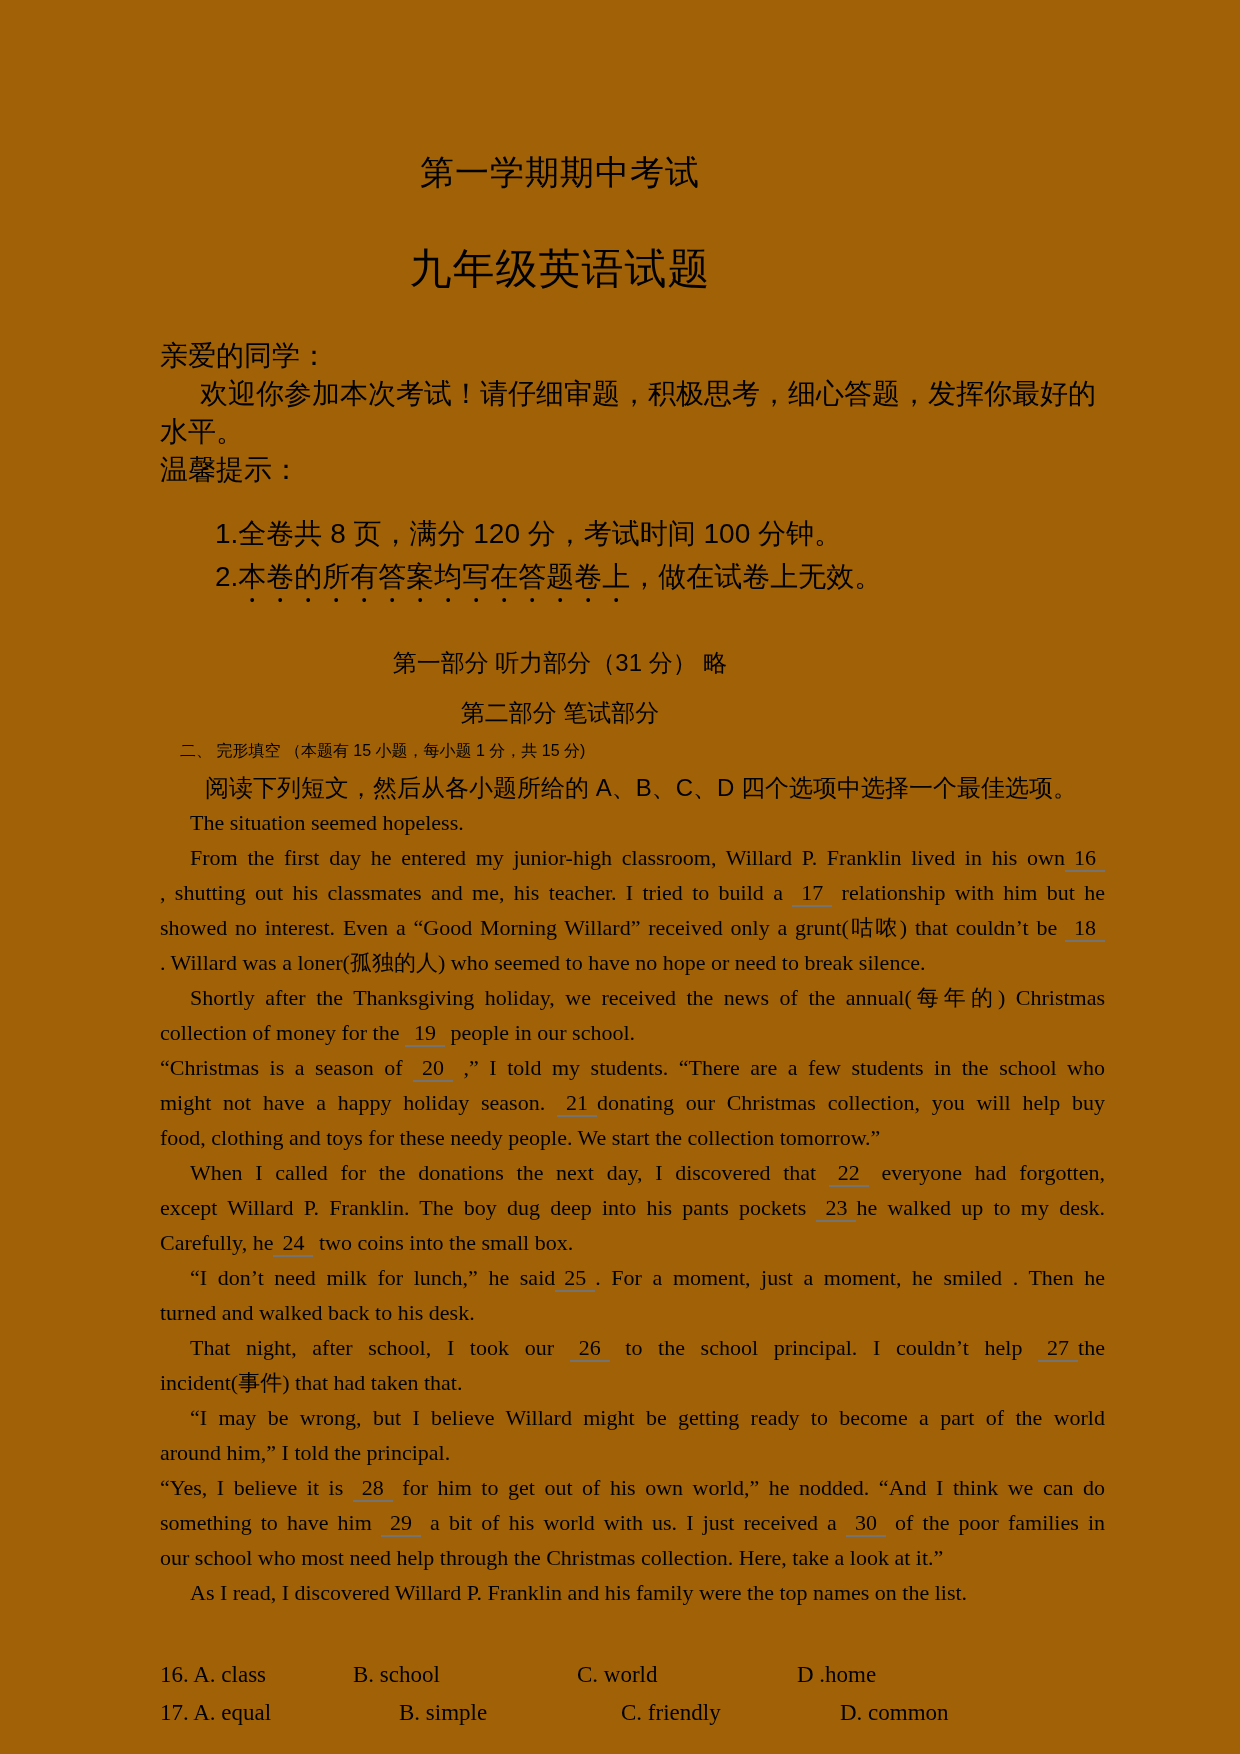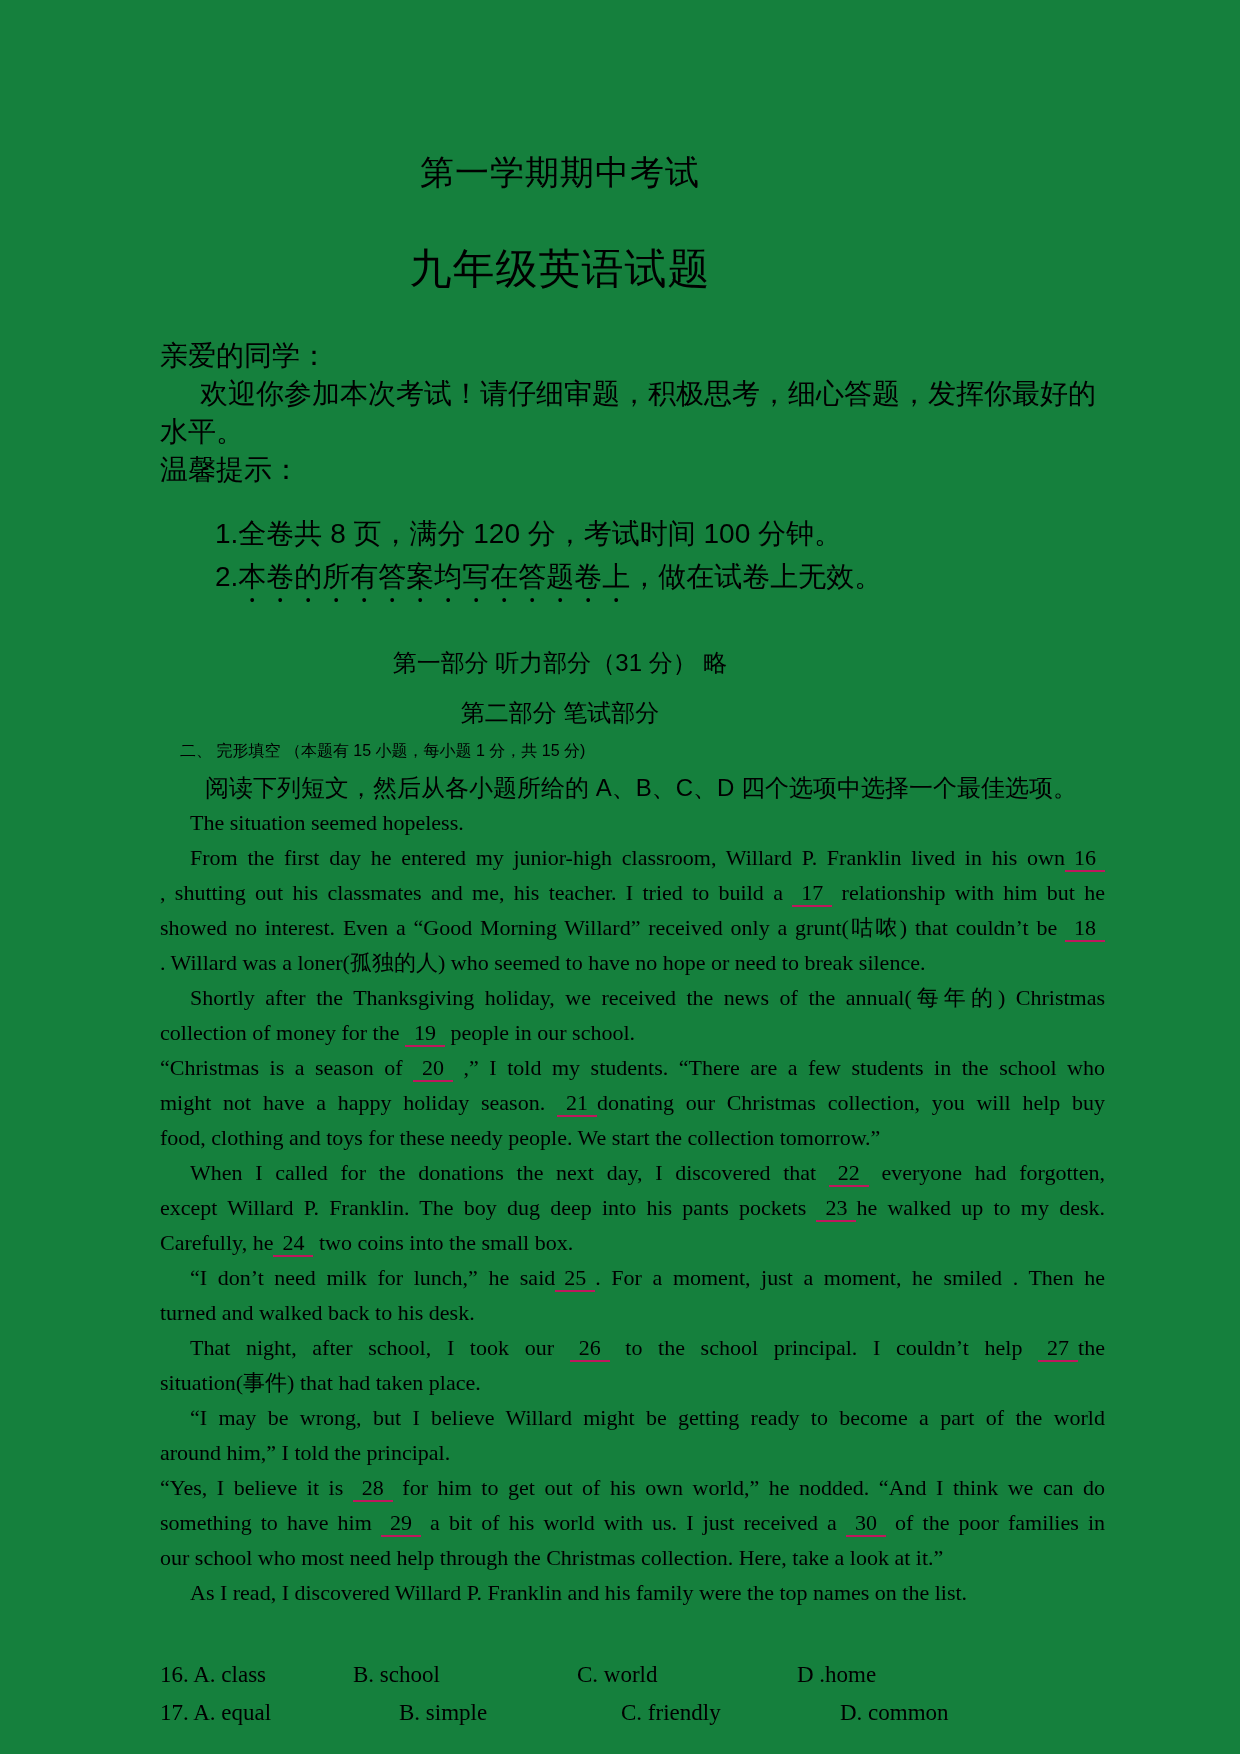--- a/index.html
+++ b/index.html
@@ -1,17 +1,17 @@
 <!DOCTYPE html>
 <html><head>
 <meta charset="utf-8">
 <style>
   html,body{margin:0;padding:0;background:#888;}
   .page{
-    width:1240px;height:1754px;background:#15803d;color:#000;
+    width:1240px;height:1754px;background:#a16207;color:#000;
     box-sizing:border-box;padding:150px 135px 0 160px;
     overflow:hidden;position:relative;
     font-family:"Liberation Serif",serif;
   }
   .cn{font-family:"Liberation Sans","DejaVu Sans",sans-serif;}
   .center{text-align:center;margin-right:145px;}
   .doc-title{font-size:34px;font-weight:400;margin:0 145px 45px 0;letter-spacing:1px;}
   .doc-subtitle{font-size:42px;font-weight:400;margin:0 145px 40px 0;letter-spacing:1px;}
   .intro-line{font-size:28px;line-height:38px;}
   .intro-indent{text-indent:40px;}
@@ -26,21 +26,21 @@
   }
   .part-heading{font-size:24px;line-height:38px;font-weight:400;margin:0 145px 0 0;}
   .part-1{margin-top:36px;}
   .part-2{margin-top:12px;}
   .cloze-heading{font-size:16px;line-height:38px;margin-left:20px;}
   .cloze-instruction{font-size:24px;line-height:35px;text-indent:45px;}
   .pline{font-size:22px;line-height:35px;}
   .pline.ind{text-indent:30px;}
   .pline.just{text-align:justify;text-align-last:justify;}
   .blank{
-    display:inline;border-bottom:2px solid #be185d;
+    display:inline;border-bottom:2px solid #737373;
     padding:0 9px;white-space:nowrap;margin-top:9px;
   }
   .options-row{font-size:23px;line-height:38px;}
   .options-row .opt{display:inline-block;}
   .options{margin-top:2px;}
   .row0 .opt:nth-child(1){width:193px;}
   .row0 .opt:nth-child(2){width:224px;}
   .row0 .opt:nth-child(3){width:220px;margin-top:44px;}
   .row1 .opt:nth-child(1){width:239px;}
   .row1 .opt:nth-child(2){width:222px;}
@@ -79,21 +79,21 @@
       <div class="pline">collection of money for the <span class="blank">19</span> people in our school.</div>
       <div class="pline just">“Christmas is a season of <span class="blank">20</span> ,” I told my students. “There are a few students in the school who</div>
       <div class="pline just">might not have a happy holiday season. <span class="blank">21</span>donating our Christmas collection, you will help buy</div>
       <div class="pline">food, clothing and toys for these needy people. We start the collection tomorrow.”</div>
       <div class="pline just ind">When I called for the donations the next day, I discovered that <span class="blank">22</span> everyone had forgotten,</div>
       <div class="pline just">except Willard P. Franklin. The boy dug deep into his pants pockets <span class="blank">23</span>he walked up to my desk.</div>
       <div class="pline">Carefully, he<span class="blank">24</span> two coins into the small box.</div>
       <div class="pline just ind">“I don’t need milk for lunch,” he said<span class="blank">25</span>. For a moment, just a moment, he smiled . Then he</div>
       <div class="pline">turned and walked back to his desk.</div>
       <div class="pline just ind">That night, after school, I took our <span class="blank">26</span> to the school principal. I couldn’t help <span class="blank">27</span>the</div>
-      <div class="pline">situation(事件) that had taken place.</div>
+      <div class="pline">incident(事件) that had taken that.</div>
       <div class="pline just ind">“I may be wrong, but I believe Willard might be getting ready to become a part of the world</div>
       <div class="pline">around him,” I told the principal.</div>
       <div class="pline just">“Yes, I believe it is <span class="blank">28</span> for him to get out of his own world,” he nodded. “And I think we can do</div>
       <div class="pline just">something to have him <span class="blank">29</span> a bit of his world with us. I just received a <span class="blank">30</span> of the poor families in</div>
       <div class="pline">our school who most need help through the Christmas collection. Here, take a look at it.”</div>
       <div class="pline ind">As I read, I discovered Willard P. Franklin and his family were the top names on the list.</div>
     </div>
 
   <div class="options">
       <div class="options-row row0"><span class="opt">16. A. class</span><span class="opt">B. school</span><span class="opt">C. world</span><span class="opt">D .home</span></div>

